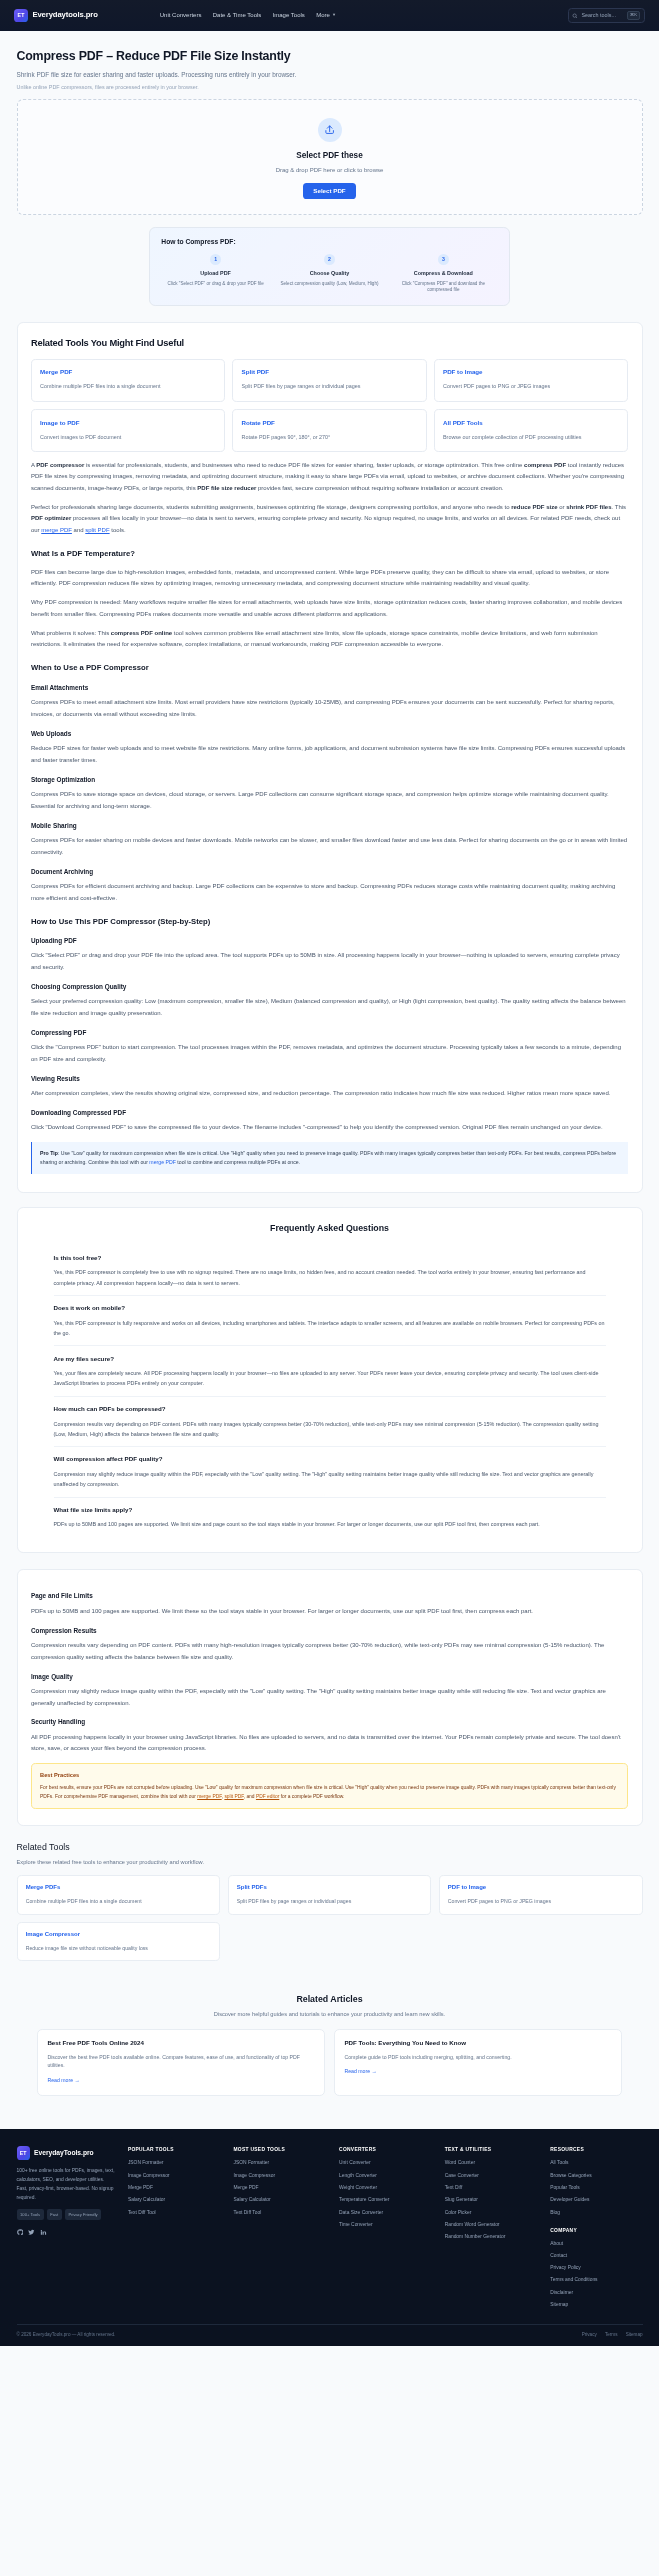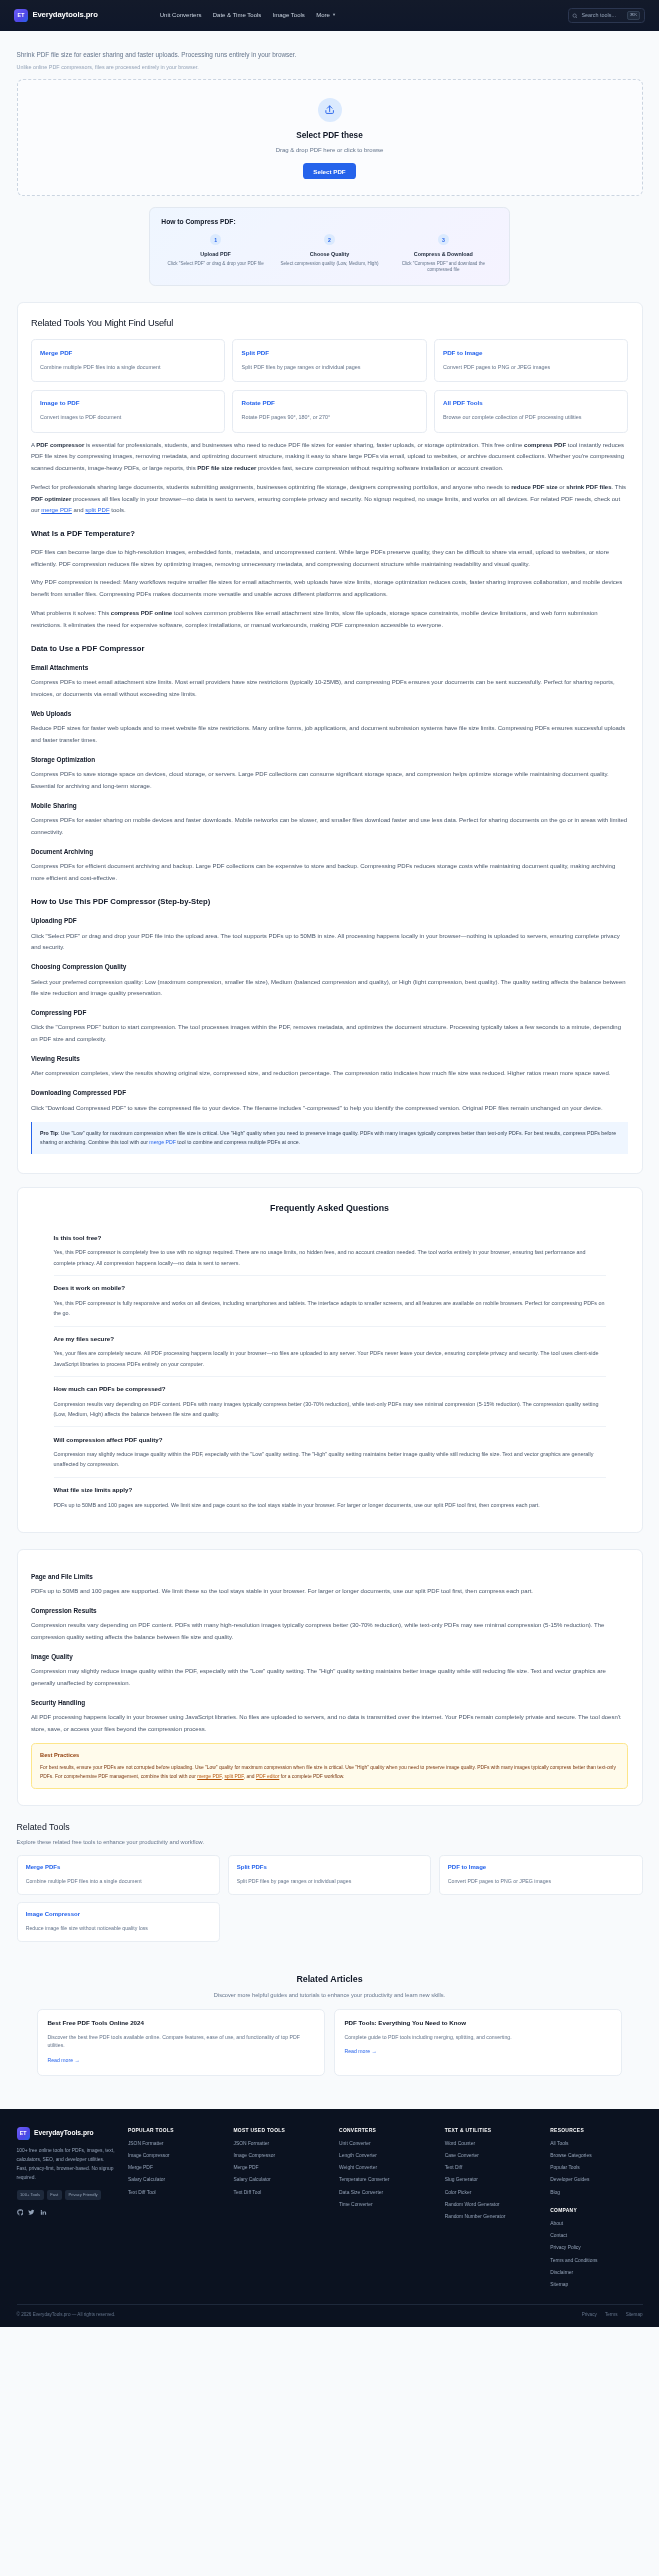--- a/index.html
+++ b/index.html
@@ -110,21 +110,21 @@
 
   
   .content-card {
     background: #fff;
     border: 0.5px solid #e8edf3;
     border-radius: 6.2px;
     margin: 15.5px 16.5px 0;
     padding: 13.4px 13.4px 15.5px;
   }
   .content-card h2 {
-    font-size: 9.3px; font-weight: normal; color: #111827;
+    font-size: 9.3px; font-weight: bold; color: #111827;
     letter-spacing: -0.2px; margin-bottom: 8.2px;
   }
   .content-card h3 {
     font-size: 7.7px; font-weight: bold; color: #111827;
     margin: 11.3px 0 6.2px;
   }
   .content-card h4 {
     font-size: 6.4px; font-weight: bold; color: #111827;
     margin: 8.2px 0 4.1px;
   }
@@ -241,20 +241,21 @@
         <line x1="16.5" y1="16.5" x2="22" y2="22"></line>
     </svg>
     <span class="ph">Search tools...</span>
     <span class="kbd">⌘K</span>
   </div>
 </header>
 
 <div class="page">
 
   <section class="hero">
+    <h1>Compress PDF – Reduce PDF File Size Instantly</h1>
     <div class="sub">Shrink PDF file size for easier sharing and faster uploads. Processing runs entirely in your browser.</div>
     <div class="sub2">Unlike online PDF compressors, files are processed entirely in your browser.</div>
   </section>
 
   <section class="tool-area">
     <div class="dropzone">
       <div class="upload-badge">
         <svg width="11.3" height="11.3" viewBox="0 0 24 24" fill="none" stroke="#2563eb" stroke-width="2" stroke-linecap="round" stroke-linejoin="round">
           <path d="M12 16V4"></path>
             <path d="M7 9l5-5 5 5"></path>
@@ -320,21 +321,21 @@
 
     <p><span>A </span><b>PDF compressor</b><span> is essential for professionals, students, and businesses who need to reduce PDF file sizes for easier sharing, faster uploads, or storage optimization. This free online </span><b>compress PDF</b><span> tool instantly reduces PDF file sizes by compressing images, removing metadata, and optimizing document structure, making it easy to share large PDFs via email, upload to websites, or archive document collections. Whether you're compressing scanned documents, image-heavy PDFs, or large reports, this </span><b>PDF file size reducer</b><span> provides fast, secure compression without requiring software installation or account creation.</span></p>
 
     <p><span>Perfect for professionals sharing large documents, students submitting assignments, businesses optimizing file storage, designers compressing portfolios, and anyone who needs to </span><b>reduce PDF size</b><span> or </span><b>shrink PDF files</b><span>. This </span><b>PDF optimizer</b><span> processes all files locally in your browser—no data is sent to servers, ensuring complete privacy and security. No signup required, no usage limits, and works on all devices. For related PDF needs, check out our </span><a class="inline-link" href="#">merge PDF</a><span> and </span><a class="inline-link" href="#">split PDF</a><span> tools.</span></p>
 
     <h3>What Is a PDF Temperature?</h3>
     <p>PDF files can become large due to high-resolution images, embedded fonts, metadata, and uncompressed content. While large PDFs preserve quality, they can be difficult to share via email, upload to websites, or store efficiently. PDF compression reduces file sizes by optimizing images, removing unnecessary metadata, and compressing document structure while maintaining readability and visual quality.</p>
     <p>Why PDF compression is needed: Many workflows require smaller file sizes for email attachments, web uploads have size limits, storage optimization reduces costs, faster sharing improves collaboration, and mobile devices benefit from smaller files. Compressing PDFs makes documents more versatile and usable across different platforms and applications.</p>
     <p><span>What problems it solves: This </span><b>compress PDF online</b><span> tool solves common problems like email attachment size limits, slow file uploads, storage space constraints, mobile device limitations, and web form submission restrictions. It eliminates the need for expensive software, complex installations, or manual workarounds, making PDF compression accessible to everyone.</span></p>
 
-    <h3>Data to Use a PDF Compressor</h3>
+    <h3>When to Use a PDF Compressor</h3>
     <h4>Email Attachments</h4>
     <p>Compress PDFs to meet email attachment size limits. Most email providers have size restrictions (typically 10-25MB), and compressing PDFs ensures your documents can be sent successfully. Perfect for sharing reports, invoices, or documents via email without exceeding size limits.</p>
     <h4>Web Uploads</h4>
     <p>Reduce PDF sizes for faster web uploads and to meet website file size restrictions. Many online forms, job applications, and document submission systems have file size limits. Compressing PDFs ensures successful uploads and faster transfer times.</p>
     <h4>Storage Optimization</h4>
     <p>Compress PDFs to save storage space on devices, cloud storage, or servers. Large PDF collections can consume significant storage space, and compression helps optimize storage while maintaining document quality. Essential for archiving and long-term storage.</p>
     <h4>Mobile Sharing</h4>
     <p>Compress PDFs for easier sharing on mobile devices and faster downloads. Mobile networks can be slower, and smaller files download faster and use less data. Perfect for sharing documents on the go or in areas with limited connectivity.</p>
     <h4>Document Archiving</h4>
     <p>Compress PDFs for efficient document archiving and backup. Large PDF collections can be expensive to store and backup. Compressing PDFs reduces storage costs while maintaining document quality, making archiving more efficient and cost-effective.</p>

